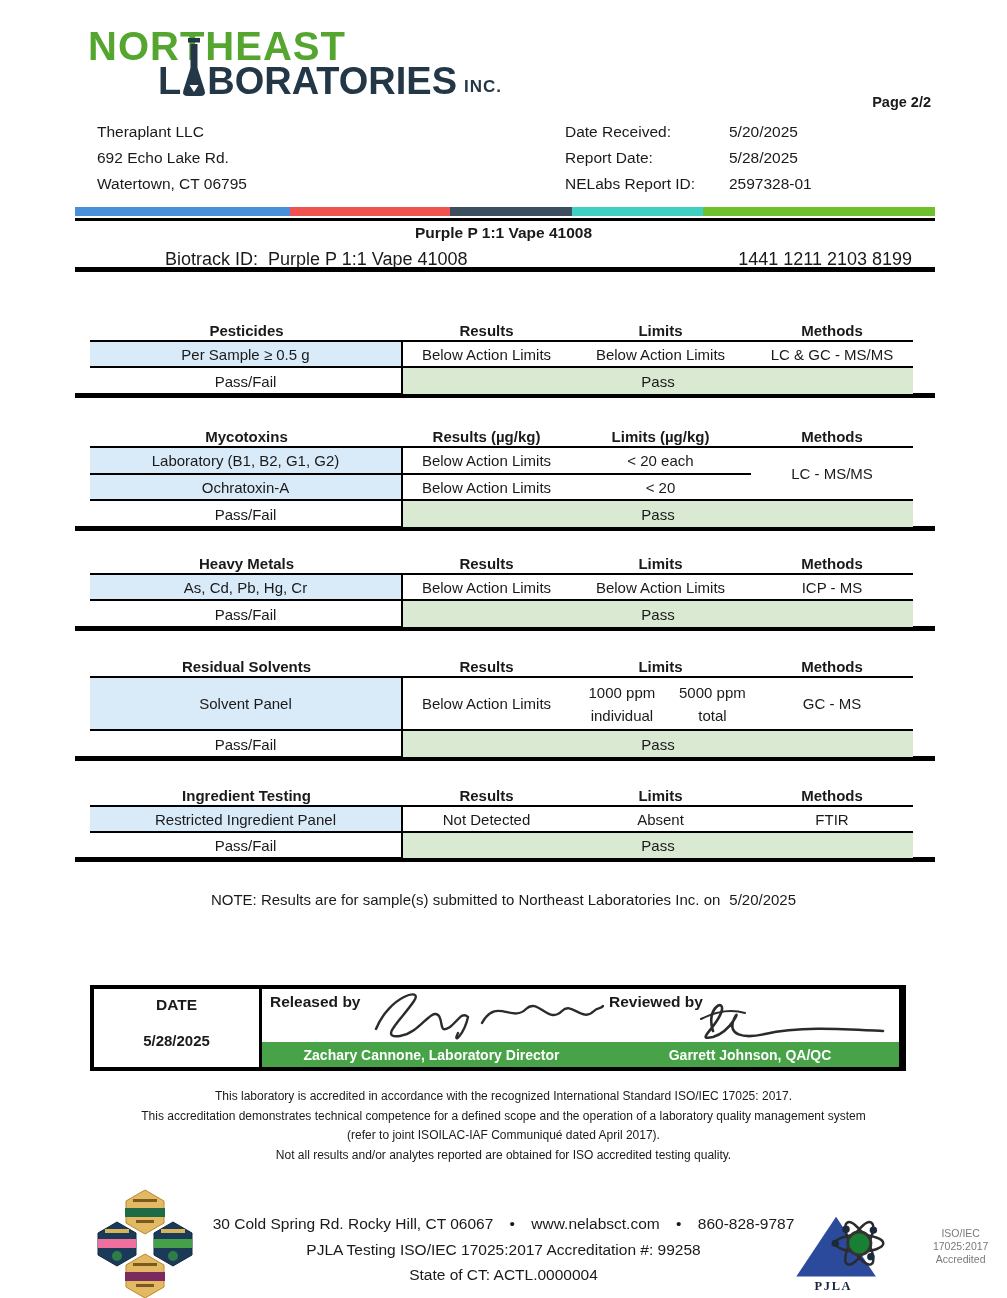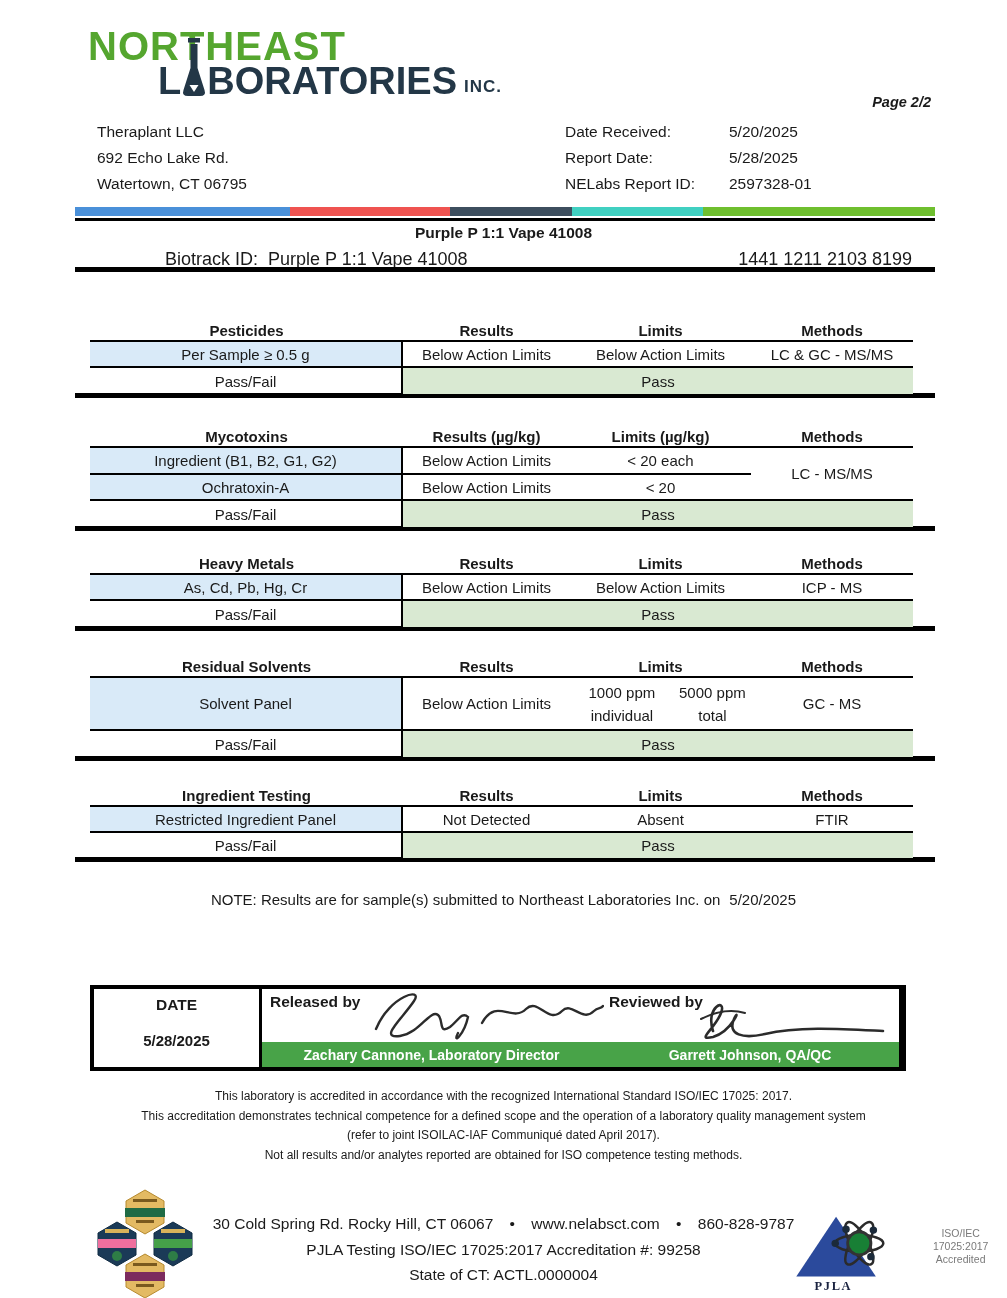--- a/index.html
+++ b/index.html
@@ -12,21 +12,21 @@
 
   
   .logo-block { position:absolute; top:26px; left:88px; }
   .logo-line1 { font-size:40px; font-weight:bold; letter-spacing:1px; color:var(--logo-green); line-height:40px; }
   .logo-line2 { margin-left:70px; margin-top:-3px; display:flex; align-items:flex-end; color:var(--logo-navy); }
   .logo-line2 .big { font-size:38px; font-weight:bold; line-height:36px; letter-spacing:0px; }
   .flask-wrap { width:26px; height:36px; position:relative; }
   .flask-wrap svg { position:absolute; left:0; bottom:-1px; }
   .logo-inc { font-size:17px; font-weight:bold; margin-left:7px; margin-bottom:2px; letter-spacing:1px; }
 
-  .page-label { position:absolute; top:94px; right:76px; font-size:14.5px; font-weight:bold;font-style:italic; }
+  .page-label { position:absolute; top:94px; right:76px; font-size:14.5px; font-weight:bold; }
 
   
   .client-block { position:absolute; top:119px; left:97px; font-size:15.5px; line-height:26px; }
   .report-info { position:absolute; top:119px; left:565px; font-size:15.5px; line-height:26px; }
   .ri-row { display:flex; }
   .ri-label { width:164px; }
   .ri-value { }
 
   
   .accent-bar { position:absolute; top:207px; left:75px; width:860px; height:9px; display:flex; }
@@ -179,21 +179,21 @@
     <div class="rtable">
       <div class="t-head">
         <div class="cell cw1">Mycotoxins</div>
         <div class="cell cw2">Results (µg/kg)</div>
         <div class="cell cw3">Limits (µg/kg)</div>
         <div class="cell cw4">Methods</div>
       </div>
       <div class="myco-body">
         <div class="myco-left">
           <div class="myco-row first">
-            <div class="cell cw1 an">Ingredient (B1, B2, G1, G2)</div>
+            <div class="cell cw1 an">Laboratory (B1, B2, G1, G2)</div>
             <div class="cell cw2">Below Action Limits</div>
             <div class="cell cw3">&lt; 20 each</div>
           </div>
           <div class="myco-row">
             <div class="cell cw1 an">Ochratoxin-A</div>
             <div class="cell cw2">Below Action Limits</div>
             <div class="cell cw3">&lt; 20</div>
           </div>
         </div>
         <div class="myco-method">LC - MS/MS</div>
@@ -299,21 +299,21 @@
         <path d="M28 28 C44 20, 58 18, 72 22" fill="none" stroke="#2b2b2b" stroke-width="2" stroke-linecap="round"></path>
       </svg>
       <div class="green-bar">Garrett Johnson, QA/QC</div>
     </div>
   </div>
 
   <div class="accred">
     <div>This laboratory is accredited in accordance with the recognized International Standard ISO/IEC 17025: 2017.</div>
     <div>This accreditation demonstrates technical competence for a defined scope and the operation of a laboratory quality management system</div>
     <div>(refer to joint ISOILAC-IAF Communiqué dated April 2017).</div>
-    <div>Not all results and/or analytes reported are obtained for ISO competence testing methods.</div>
+    <div>Not all results and/or analytes reported are obtained for ISO accredited testing quality.</div>
   </div>
 
   <div class="badges">
     <svg width="106" height="110" viewBox="0 0 106 110">
       <g transform="translate(53,24)">
         <path d="M0 -22 L19 -11 L19 11 L0 22 L-19 11 L-19 -11 Z" fill="#e3ba63" stroke="#b68a2e" stroke-width="1"></path>
         <rect x="-12" y="-13" width="24" height="3" fill="#7a5a1e"></rect>
         <rect x="-20" y="-4" width="40" height="9" fill="#1f6b45"></rect>
         <rect x="-9" y="8" width="18" height="3" fill="#7a5a1e"></rect>
       </g>

